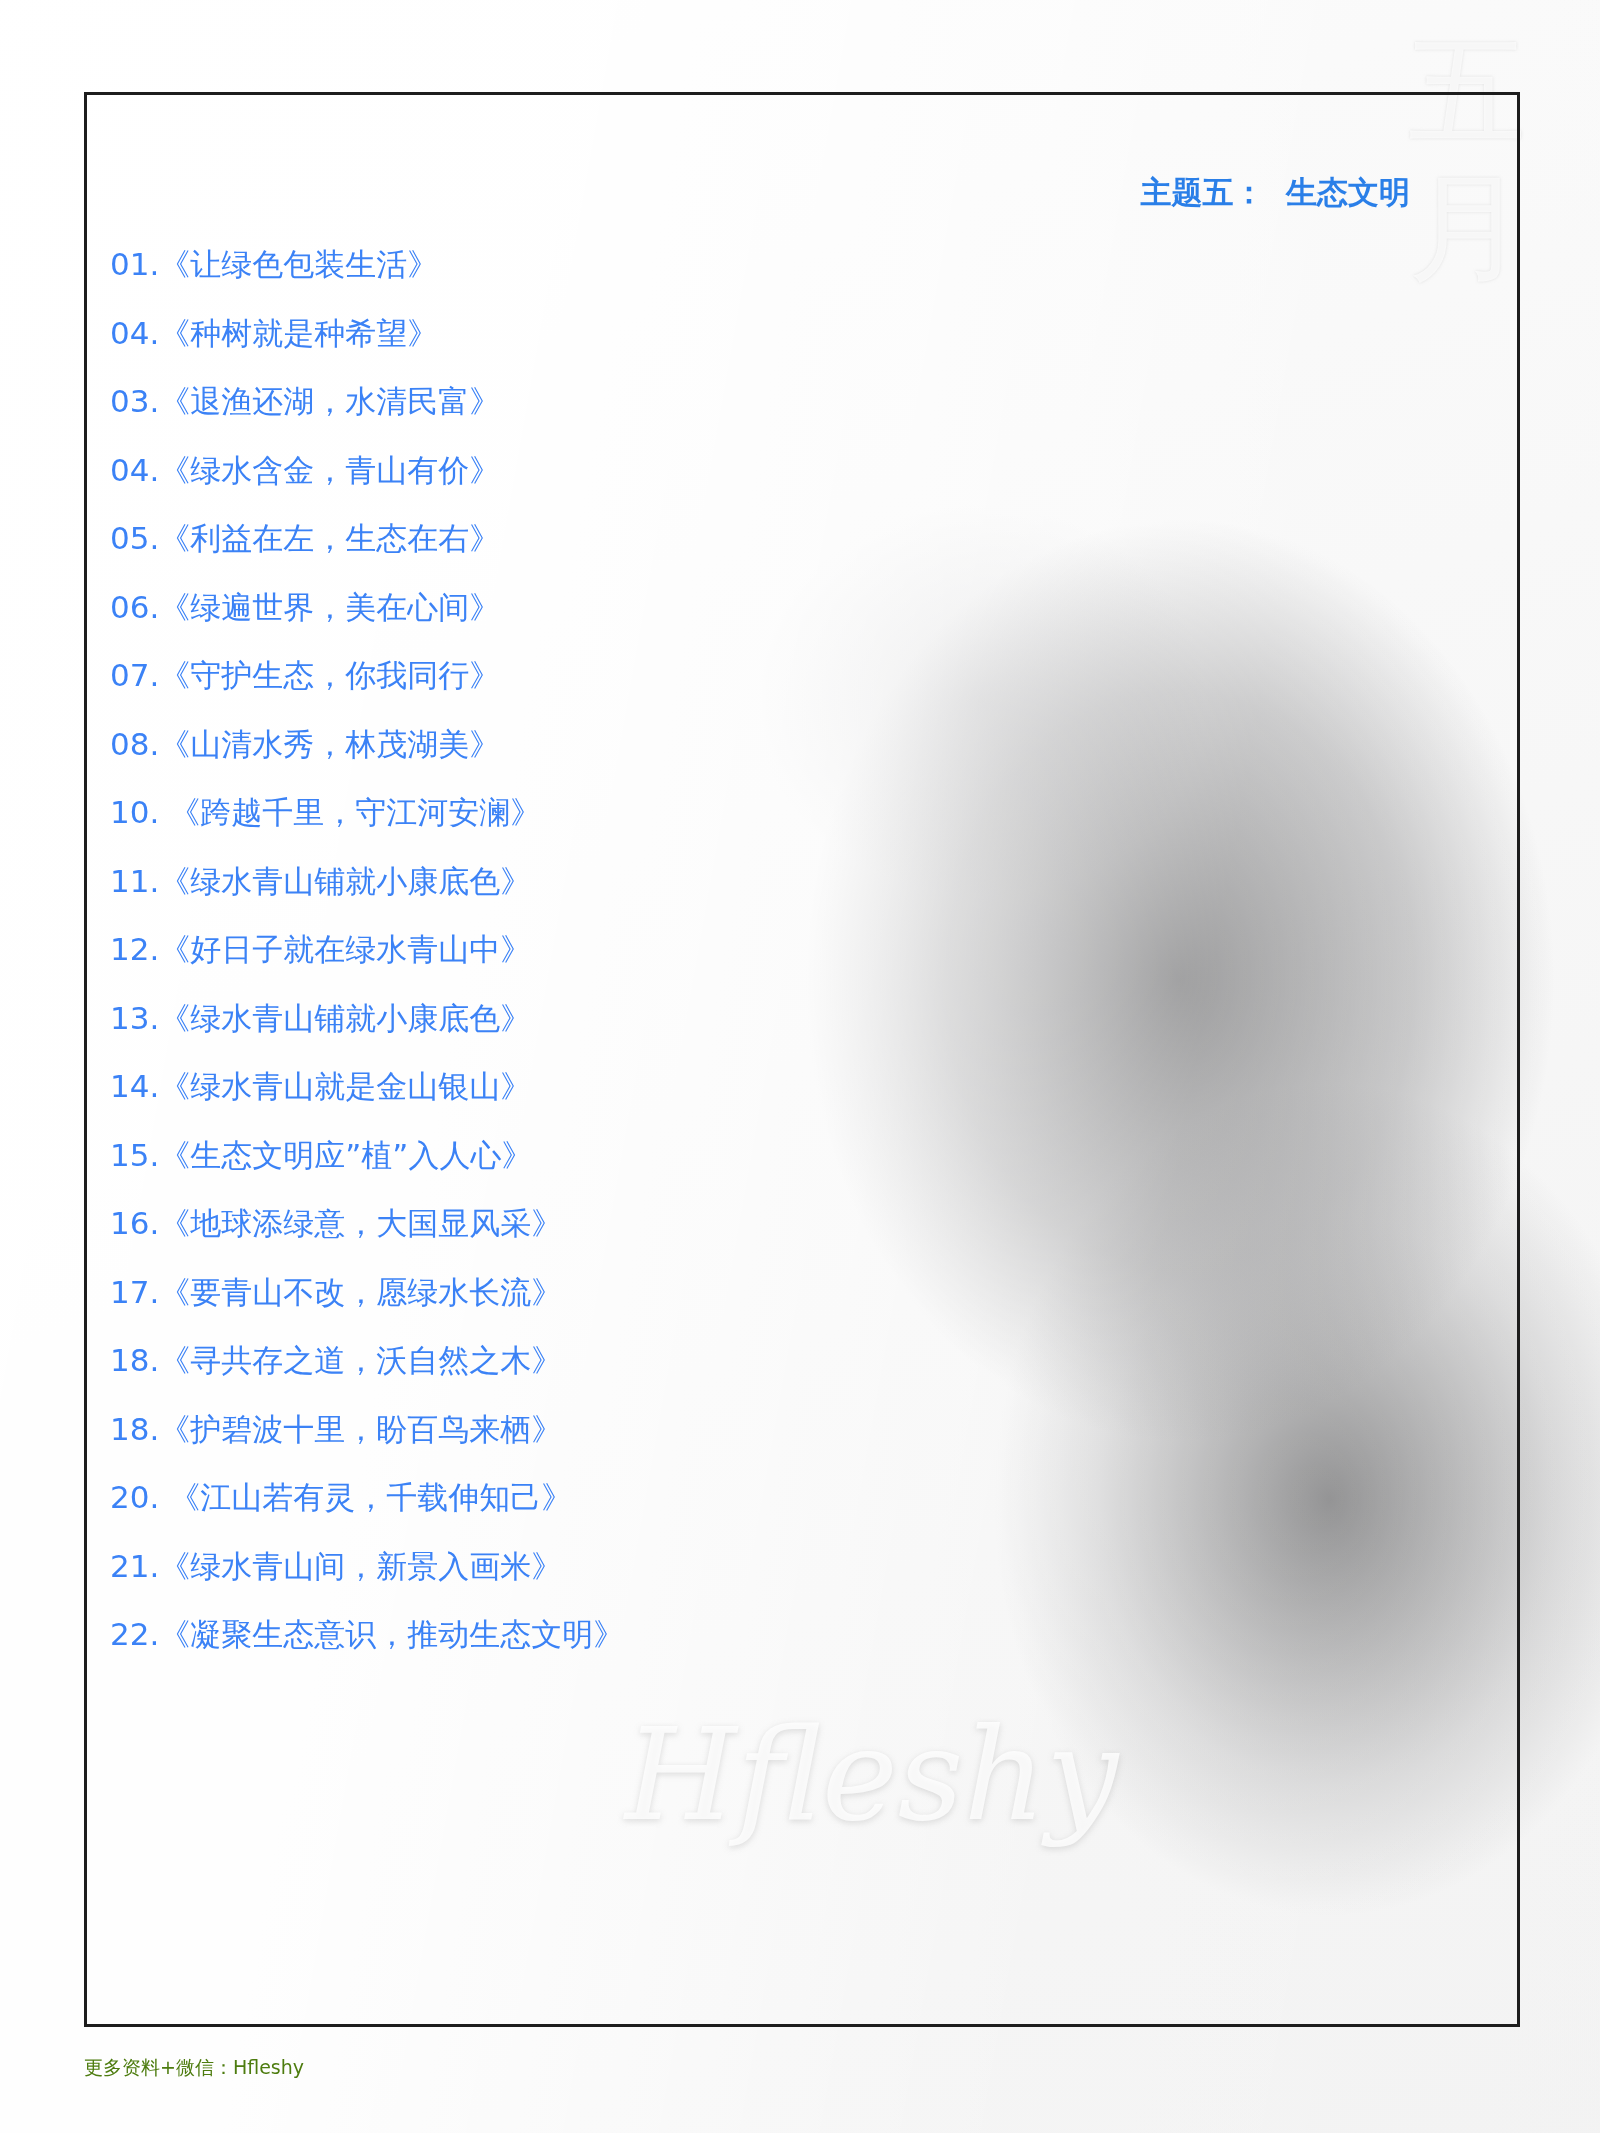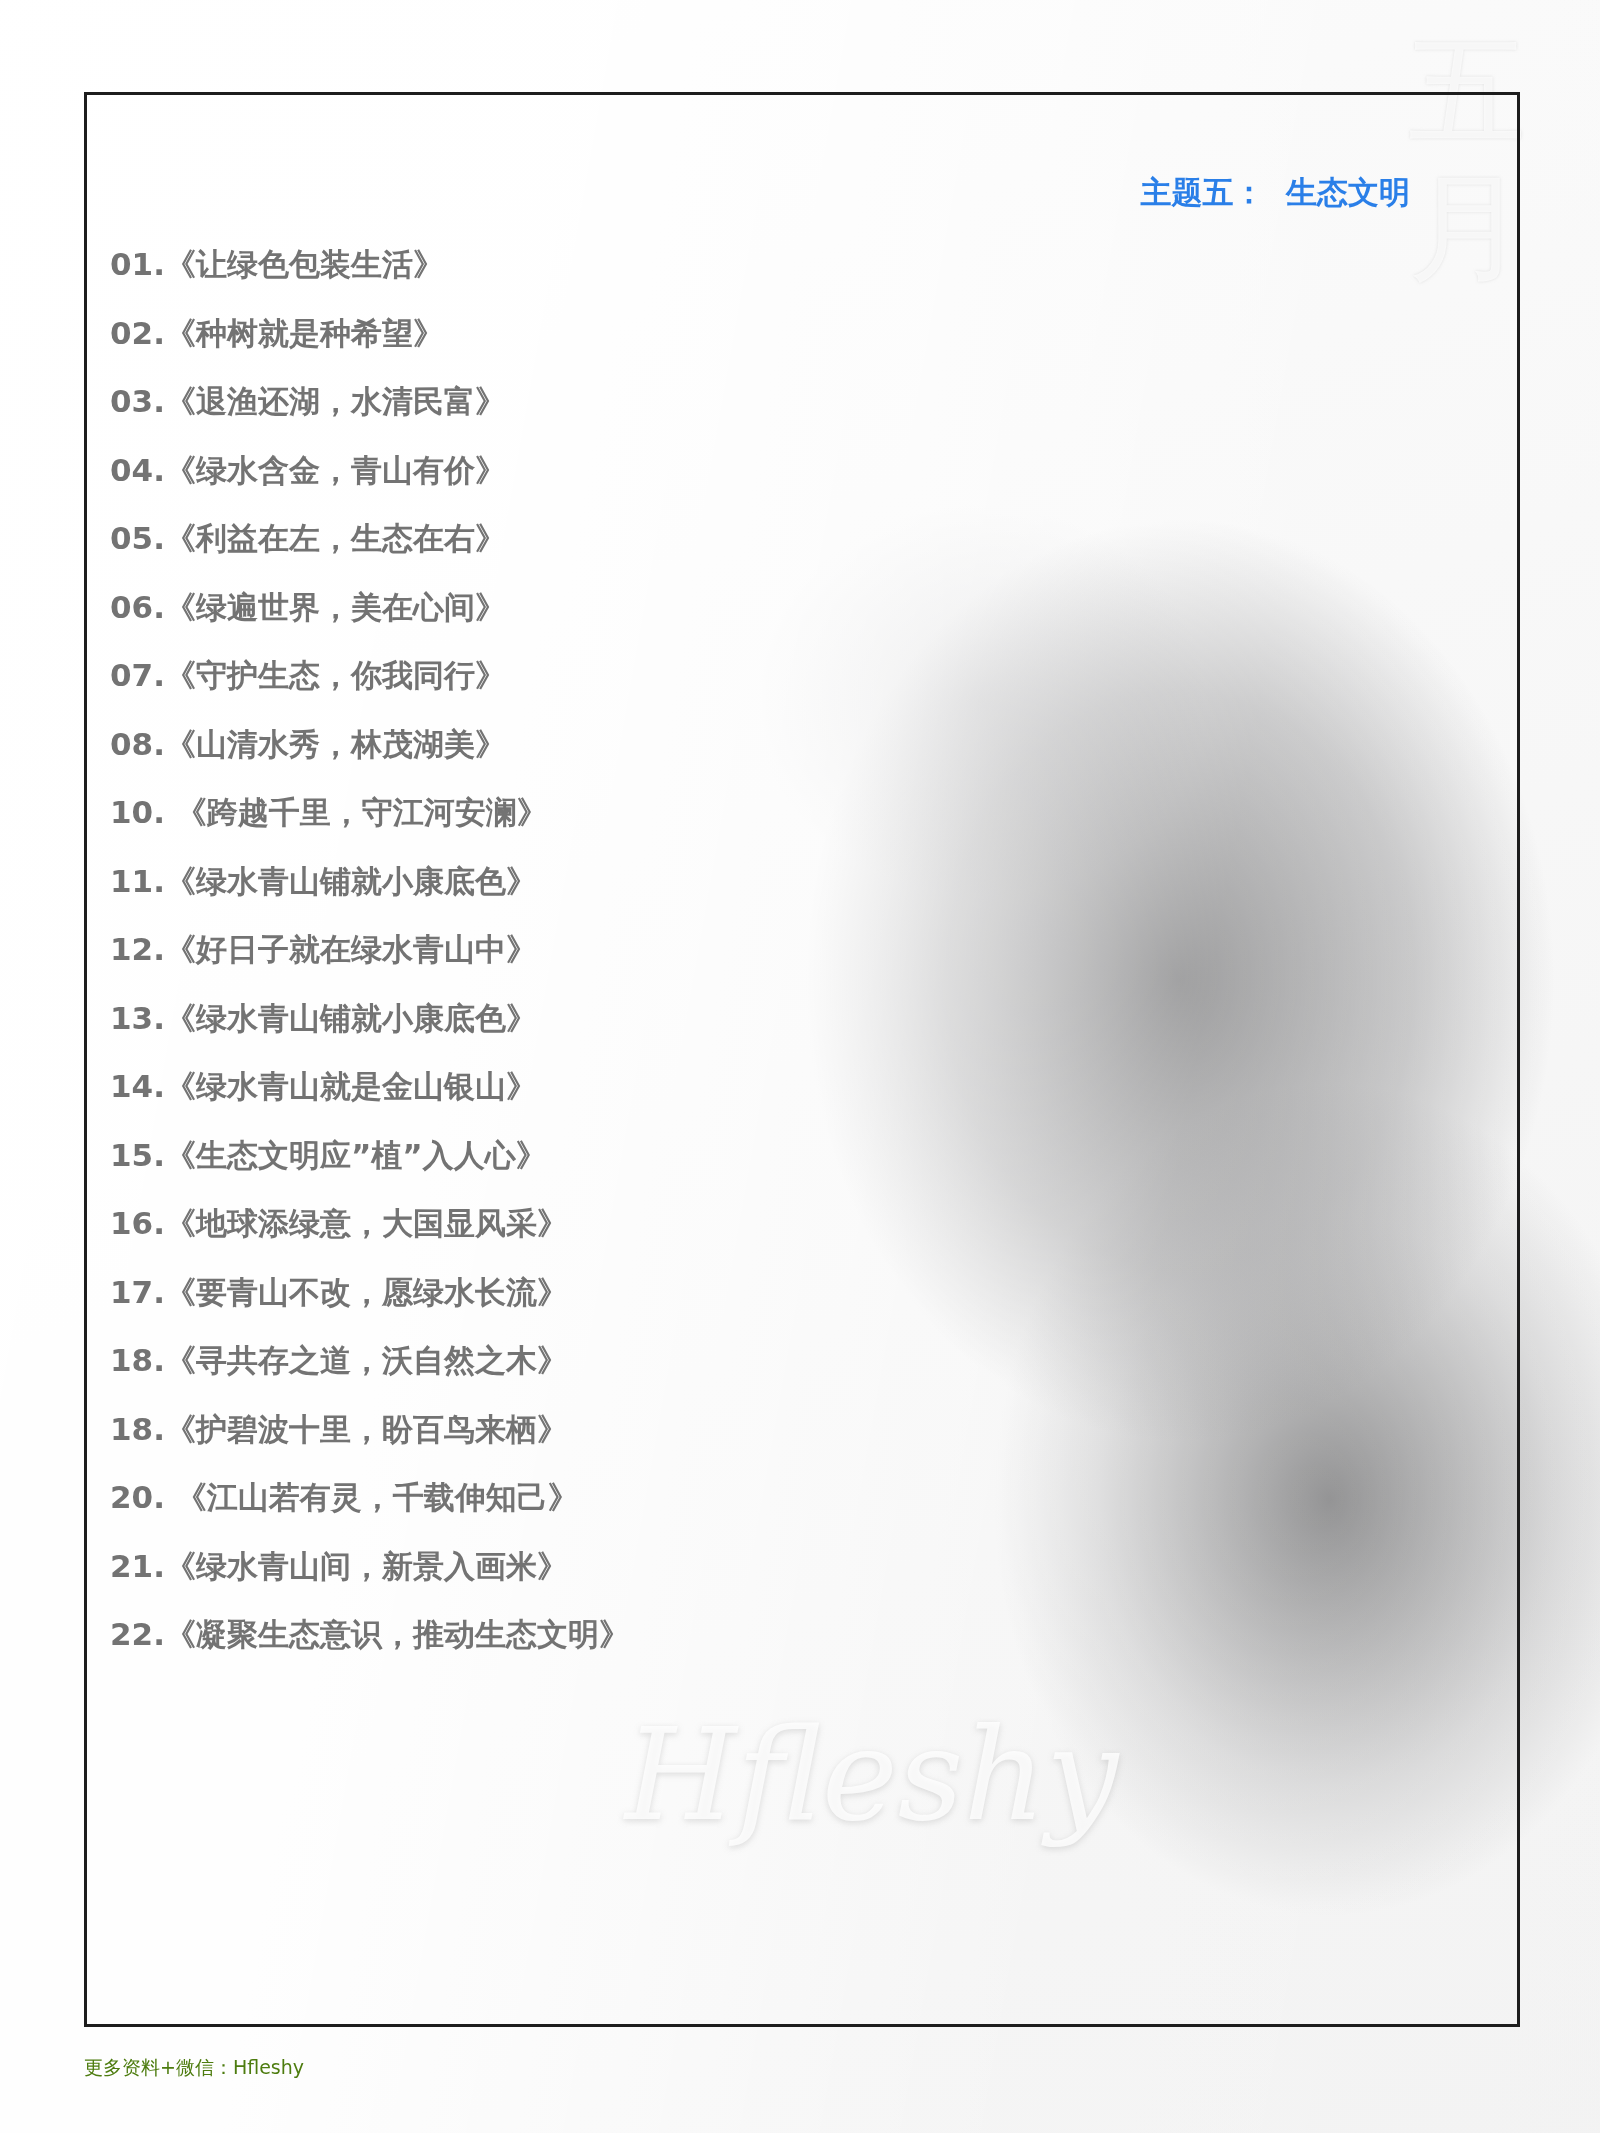--- a/index.html
+++ b/index.html
@@ -88,25 +88,25 @@
     font-size: 31px;
     line-height: 1.0;
     color: #1b1b1b;
     margin: 0 0 27px 0;
     white-space: pre;
     font-family: "DejaVu Sans", "Liberation Sans", sans-serif;
     font-weight: 500;
   }
   .item {
     font-size: 31px;
-    color: #737373;
+    color: #3b82f6;
     margin: 0 0 26.5px 0;
     white-space: pre;
     font-family: "DejaVu Sans", "Liberation Sans", sans-serif;
-    font-weight: 700;
+    font-weight: 400;
   }
   .section-heading {
     font-size: 31px;
     color: #2a7fe8;
     font-weight: bold;
     margin: 52px 0 30px 0;
     white-space: pre;
     font-family: "DejaVu Sans", "Liberation Sans", sans-serif;
     text-align: right;
   }
@@ -136,21 +136,21 @@
   <div class="watermark">Hfleshy</div>
 
   <div class="frame"></div>
 
   <div class="content">
 
 
     <div class="section-heading">主题五：  生态文明</div>
 
     <div class="item">01.《让绿色包装生活》</div>
-    <div class="item">02.《种树就是种希望》</div>
+    <div class="item">04.《种树就是种希望》</div>
     <div class="item">03.《退渔还湖，水清民富》</div>
     <div class="item">04.《绿水含金，青山有价》</div>
     <div class="item">05.《利益在左，生态在右》</div>
     <div class="item">06.《绿遍世界，美在心间》</div>
     <div class="item">07.《守护生态，你我同行》</div>
     <div class="item">08.《山清水秀，林茂湖美》</div>
     <div class="item">10. 《跨越千里，守江河安澜》</div>
     <div class="item">11.《绿水青山铺就小康底色》</div>
     <div class="item">12.《好日子就在绿水青山中》</div>
     <div class="item">13.《绿水青山铺就小康底色》</div>

